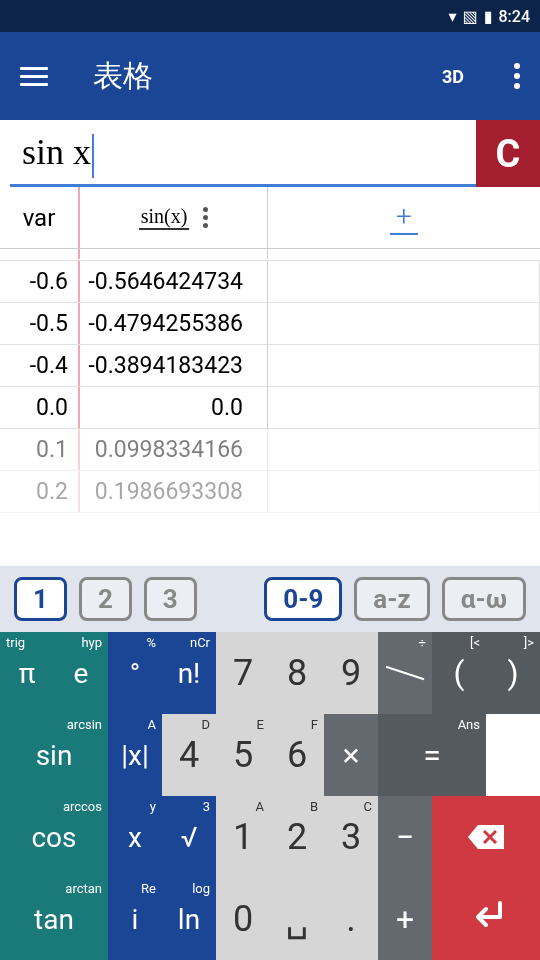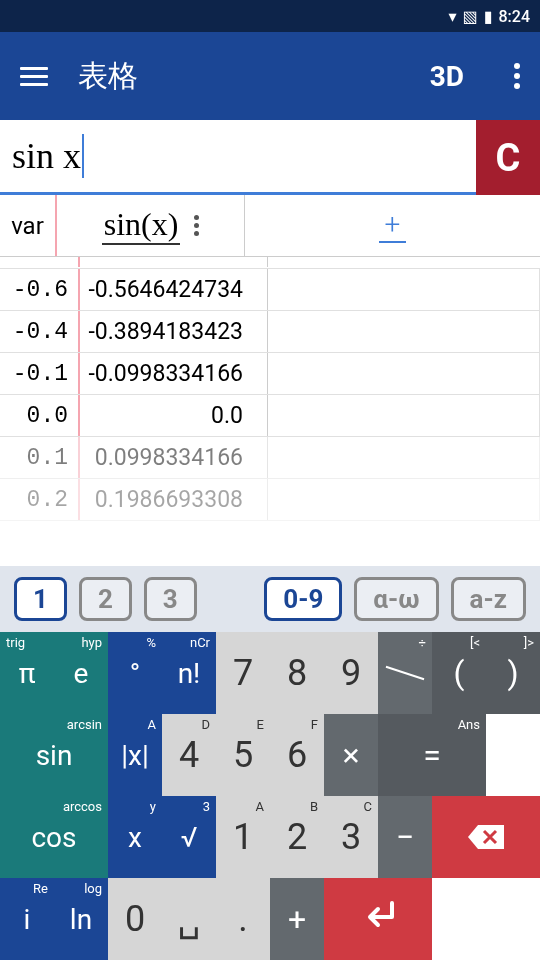--- a/index.html
+++ b/index.html
@@ -4,46 +4,46 @@
   <style>
     * { margin: 0; padding: 0; box-sizing: border-box; font-family: Roboto, Arial, sans-serif; }
     body { width: 540px; height: 960px; overflow: hidden; background: #fff; position: relative; }
     
     .status-bar { height: 32px; background: #0d244a; color: #fff; display: flex; justify-content: flex-end; align-items: center; padding: 0 10px; gap: 6px; font-size: 16px; font-weight: 500; }
     .status-bar .icon { font-size: 16px; }
     
     .app-bar { height: 88px; background: #1b4695; color: #fff; display: flex; align-items: center; padding: 0 20px; gap: 30px; }
     .hamburger { width: 28px; display: flex; flex-direction: column; gap: 5px; }
     .hamburger span { height: 3px; background: #fff; border-radius: 1px; }
-    .app-title { font-size: 30px; flex: 1; font-weight: 400; }
-    .btn-3d { font-size: 28px; font-weight: 700; margin-right: 20px; }
+    .app-title { font-size: 30px; flex: 1; font-weight: 400; margin-left: 15px; }
+    .btn-3d { font-size: 18px; font-weight: 700; margin-right: 20px; }
     .more-vert { display: flex; flex-direction: column; gap: 4px; }
     .more-vert span { width: 6px; height: 6px; background: #fff; border-radius: 50%; }
     
-    .input-row { height: 75px; display: flex; }
+    .input-row { height: 67px; display: flex; padding-left: 10px; }
     .input-field { flex: 1; border-bottom: 3px solid #3f7dd8; display: flex; align-items: center; padding: 0 12px; font-size: 36px; font-family: 'Times New Roman', serif; position: relative; }
     .input-field::after { content: ''; position: absolute; left: 82px; top: 14px; width: 2px; height: 44px; background: #3f7dd8; }
     .clear-btn { width: 64px; background: #a31e2e; color: #fff; display: flex; align-items: center; justify-content: center; font-size: 38px; font-weight: 700; }
     
     .table-header { height: 62px; display: flex; border-bottom: 1px solid #ccc; }
-    .th-var { width: 57px; display: flex; align-items: center; justify-content: center; font-size: 24px; border-right: 2px solid #f5a5b0; }
+    .th-var { width: 80px; display: flex; align-items: center; justify-content: center; font-size: 24px; border-right: 2px solid #f5a5b0; }
     .th-func { width: 188px; display: flex; align-items: center; justify-content: center; gap: 14px; border-right: 1px solid #ccc; }
-    .th-func-label { font-size: 32px; font-family: 'Times New Roman', serif; border-bottom: 2px solid #333; padding: 0 2px; }
+    .th-func-label { font-size: 20px; font-family: 'Times New Roman', serif; border-bottom: 2px solid #333; padding: 0 2px; }
     .th-more { display: flex; flex-direction: column; gap: 3px; }
     .th-more span { width: 5px; height: 5px; background: #555; border-radius: 50%; }
     .th-add { flex: 1; display: flex; align-items: center; justify-content: center; color: #3f7dd8; font-size: 28px; font-weight: 300; }
     .th-add span { border-bottom: 2px solid #3f7dd8; padding: 0 6px; }
     
     .table-body { position: relative; }
     .row { height: 42px; display: flex; border-bottom: 1px solid #e0e0e0; font-size: 23px; }
     .row.first { height: 12px; overflow: hidden; position: relative; }
     .row.first .cell-var, .row.first .cell-val { position: absolute; top: -32px; height: 42px; }
     .row.first .cell-var { left: 0; }
     .row.first .cell-val { left: 80px; width: 188px; }
-    .cell-var { width: 80px; text-align: right; padding-right: 10px; display: flex; align-items: center; justify-content: flex-end; border-right: 2px solid #f5a5b0; font-family: Liberation Mono, monospace; }
+    .cell-var { width: 80px; text-align: right; padding-right: 10px; display: flex; align-items: center; justify-content: flex-end; border-right: 2px solid #f5a5b0; }
     .cell-val { width: 188px; text-align: right; padding-right: 24px; display: flex; align-items: center; justify-content: flex-end; border-right: 1px solid #ccc; }
     .cell-rest { flex: 1; border-right: 1px solid #e0e0e0; }
     
     .mode-bar { position: absolute; top: 566px; left: 0; right: 0; height: 66px; background: rgba(220, 225, 235, 0.88); display: flex; align-items: center; padding: 0 14px; gap: 12px; }
     .mode-btn { border: 3px solid #888; border-radius: 8px; padding: 4px 16px; font-size: 26px; font-weight: 700; color: #888; background: rgba(255,255,255,0.35); }
     .mode-btn.active { border-color: #1b4695; color: #1b4695; background: #fff; }
     .mode-spacer { flex: 1; }
     
     .keypad { position: absolute; top: 632px; left: 0; width: 540px; height: 328px; display: grid; grid-template-columns: 54px 54px 54px 54px 54px 54px 54px 54px 54px 54px; grid-template-rows: 82px 82px 82px 82px; }
     .key { position: relative; display: flex; align-items: center; justify-content: center; font-size: 32px; color: #fff; }
@@ -113,27 +113,27 @@
   <div class="row first">
     <div class="cell-var" style="color:#888"></div>
     <div class="cell-val" style="color:#888"></div>
   </div>
   <div class="row">
     <div class="cell-var">-0.6</div>
     <div class="cell-val">-0.5646424734</div>
     <div class="cell-rest"></div>
   </div>
   <div class="row">
+    <div class="cell-var">-0.5</div>
+    <div class="cell-val">-0.4794255386</div>
+    <div class="cell-rest"></div>
+  </div>
+  <div class="row">
     <div class="cell-var">-0.4</div>
     <div class="cell-val">-0.3894183423</div>
-    <div class="cell-rest"></div>
-  </div>
-  <div class="row">
-    <div class="cell-var">-0.1</div>
-    <div class="cell-val">-0.0998334166</div>
     <div class="cell-rest"></div>
   </div>
   <div class="row">
     <div class="cell-var">0.0</div>
     <div class="cell-val">0.0</div>
     <div class="cell-rest"></div>
   </div>
   <div class="row" style="opacity:0.5">
     <div class="cell-var">0.1</div>
     <div class="cell-val">0.0998334166</div>
@@ -145,22 +145,22 @@
     <div class="cell-rest"></div>
   </div>
 </div>
 
 <div class="mode-bar">
   <div class="mode-btn active">1</div>
   <div class="mode-btn">2</div>
   <div class="mode-btn">3</div>
   <div class="mode-spacer"></div>
   <div class="mode-btn active">0-9</div>
+  <div class="mode-btn">a-z</div>
   <div class="mode-btn">α-ω</div>
-  <div class="mode-btn">a-z</div>
 </div>
 
 <div class="keypad">
 
   <div class="key teal small">
       <span class="sup left">trig</span>
       <span>π</span>
     </div>
   <div class="key teal small">
       <span class="sup">hyp</span>
@@ -253,20 +253,24 @@
     </div>
   <div class="key red" style="grid-column: span 2">
     <span class="backspace-icon">
       <svg viewBox="0 0 40 28">
           <path d="M12 2 L38 2 L38 26 L12 26 L2 14 Z" fill="#fff"></path>
           <path d="M18 8 L30 20 M30 8 L18 20" stroke="#cf3a42" stroke-width="3"></path>
         </svg>
     </span>
   </div>
 
+  <div class="key teal small" style="grid-column: span 2">
+      <span class="sup">arctan</span>
+      <span>tan</span>
+    </div>
   <div class="key blue small">
       <span class="sup">Re</span>
       <span>i</span>
     </div>
   <div class="key blue small">
       <span class="sup">log</span>
       <span>ln</span>
     </div>
   <div class="key lgray num">
       <span>0</span>

